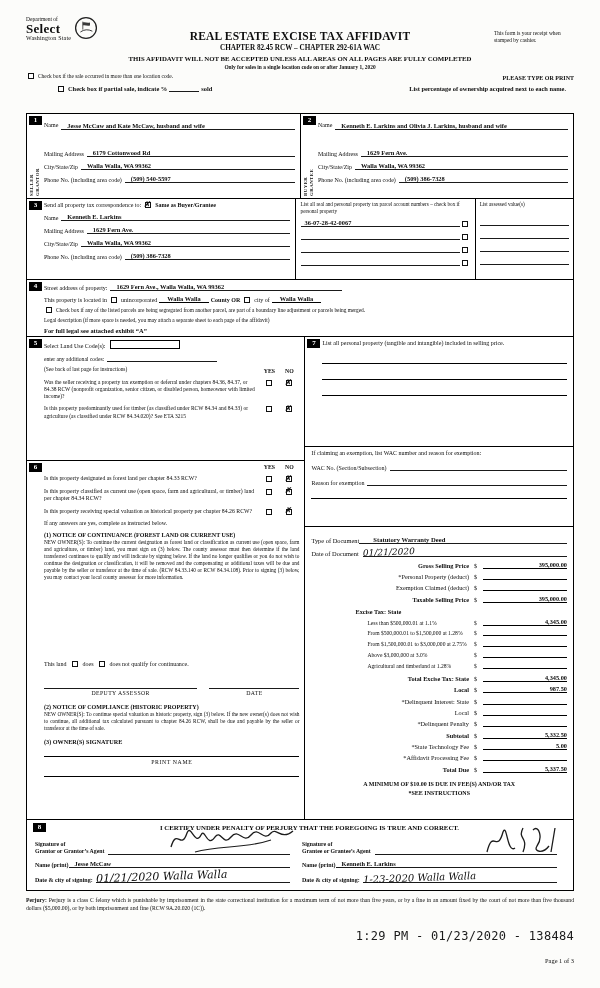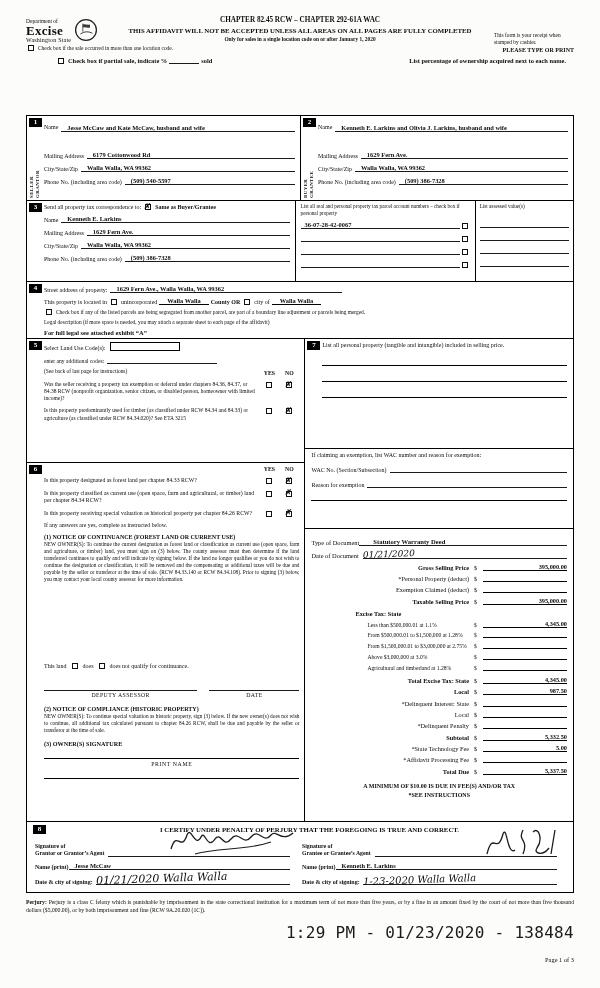--- a/index.html
+++ b/index.html
@@ -115,44 +115,45 @@
 .ccols{display:flex;margin-top:9px;}
 .ccol{width:50%;display:flex;align-items:flex-end;padding:0 10px 0 2px;}
 .slbl{font-size:5.8px;line-height:1.25;white-space:nowrap;font-weight:bold;}
 .crow{display:flex;margin-top:5px;}
 .chalf{width:50%;display:flex;align-items:flex-end;padding:0 10px 0 2px;font-size:6px;}
 .hand{font-family:"DejaVu Serif",serif;font-style:italic;font-size:10px;white-space:nowrap;
   transform:rotate(-2deg);display:inline-block;line-height:.8;}
 .sig-svg{position:absolute;pointer-events:none;}
 
 .perjury{font-size:5.7px;line-height:1.35;margin-top:6px;text-align:justify;}
-.stamp{font-family:"DejaVu Sans Mono",monospace;font-size:16px;text-align:right;margin-top:9px;
+.stamp{font-family:"DejaVu Sans Mono",monospace;font-size:12px;text-align:right;margin-top:17px;
   color:#1a1a1a;letter-spacing:.3px;}
 .pgn{font-size:6.4px;text-align:right;margin-top:14px;}
 </style>
 </head>
 <body>
 
 <div class="page">
 
   <div class="hdr">
     <div class="logo">
       <div>
         <div class="lg1">Department of</div>
-        <div class="lg2">Excise</div>
+        <div class="lg2">Select</div>
         <div class="lg3">Washington State</div>
       </div>
       <svg width="24" height="24" viewBox="0 0 30 30">
         <circle cx="15" cy="15" r="13" fill="none" stroke="#222" stroke-width="1.6"></circle>
         <line x1="11" y1="7" x2="11" y2="17" stroke="#333" stroke-width="1"></line>
         <path d="M11 8 C14 7 16 9 20 8 L20 12 C16 13 14 11 11 12 Z" fill="#3a3a3a"></path>
         <path d="M8 20 Q15 15 23 19" fill="none" stroke="#333" stroke-width="1.2"></path>
       </svg>
     </div>
     <div class="receipt">This form is your receipt when stamped by cashier.</div>
+    <div class="title">REAL ESTATE EXCISE TAX AFFIDAVIT</div>
     <div class="chapters">CHAPTER 82.45 RCW – CHAPTER 292-61A WAC</div>
     <div class="warning">THIS AFFIDAVIT WILL NOT BE ACCEPTED UNLESS ALL AREAS ON ALL PAGES ARE FULLY COMPLETED</div>
     <div class="onlyfor">Only for sales in a single location code on or after January 1, 2020</div>
     <div class="subhdr">
       <div class="multi">
         <span class="cb"></span>
         <span>Check box if the sale occurred in more than one location code.</span>
       </div>
       <div class="ptp">PLEASE TYPE OR PRINT</div>
     </div>

